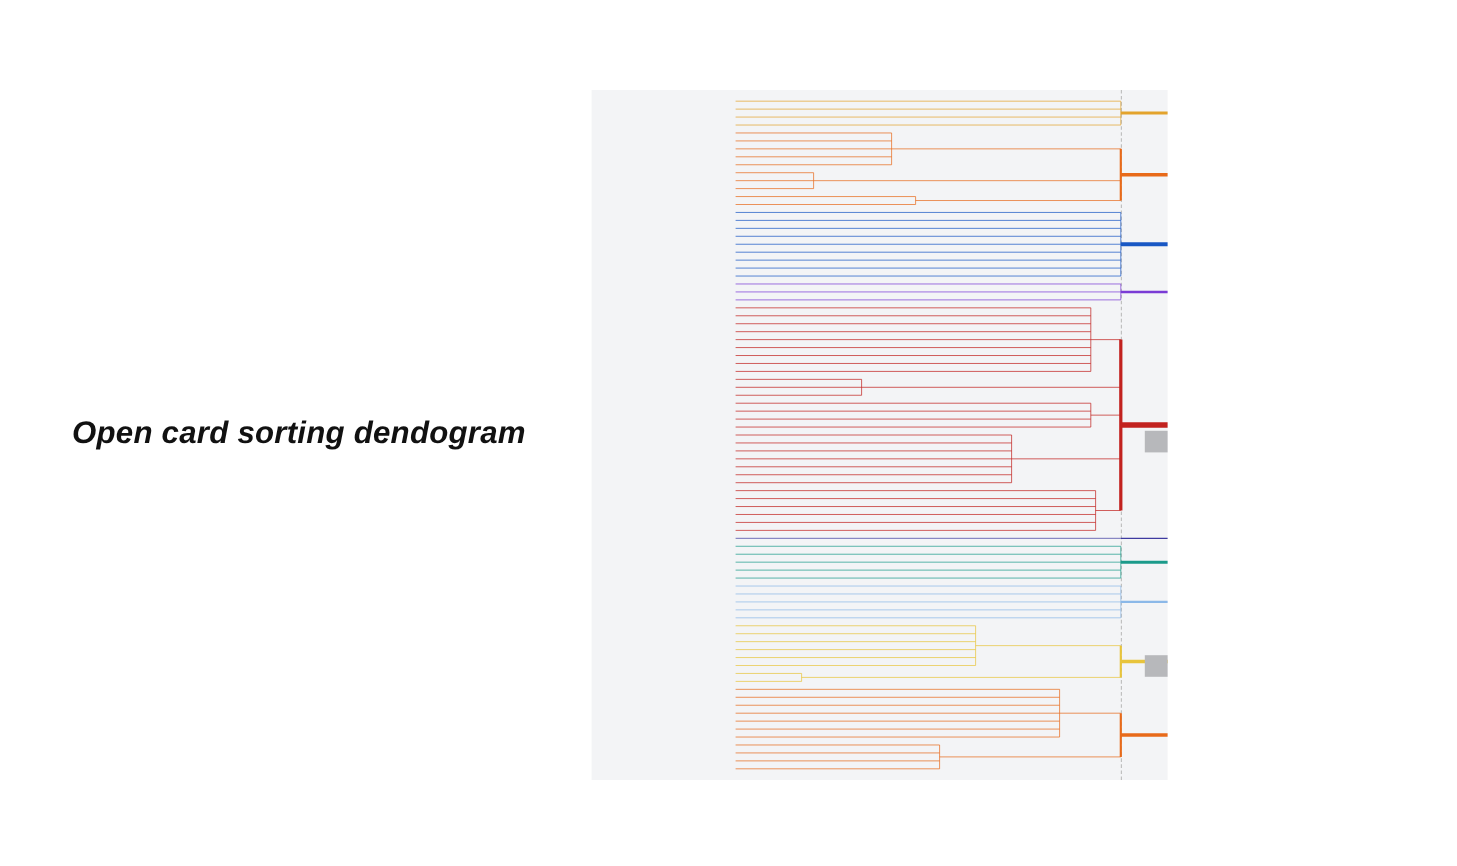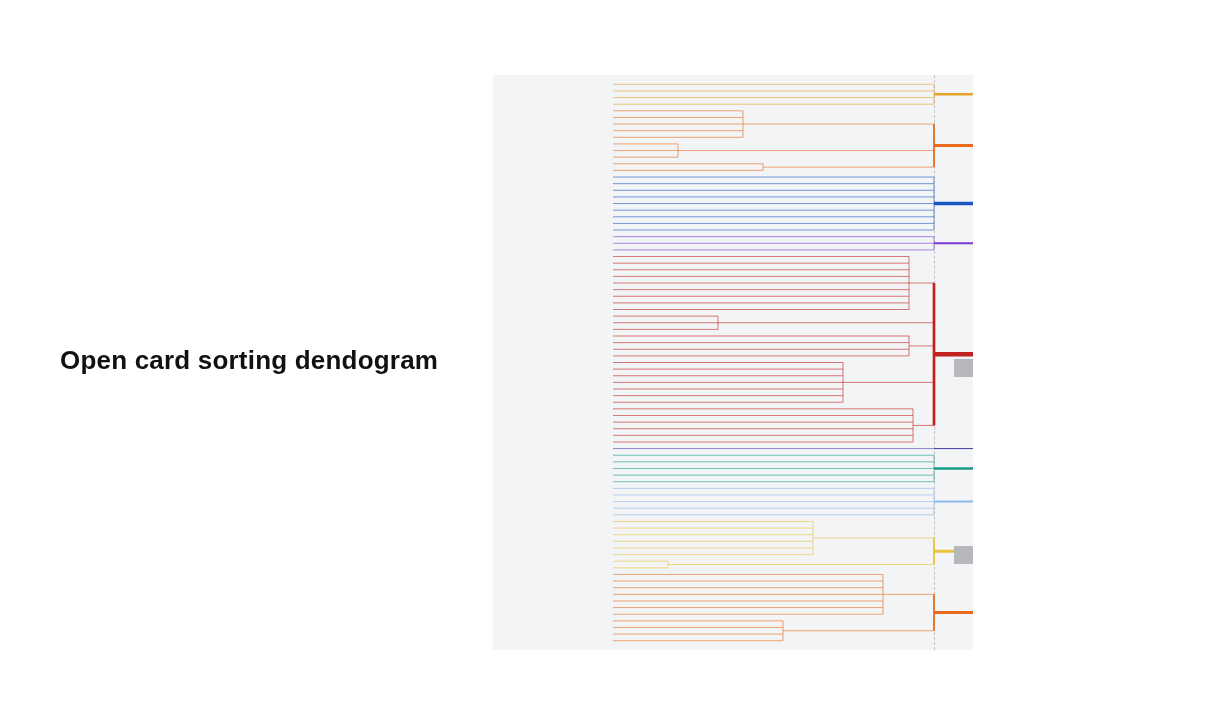--- a/index.html
+++ b/index.html
@@ -17,20 +17,21 @@
     background: #ffffff;
   }
   .title {
     position: absolute;
     left: 60px;
     top: 345px;
     font-size: 26px;
     font-weight: 700;
     color: #111111;
     letter-spacing: 0.2px;
+    font-style: italic;
   }
   .panel {
     position: absolute;
     left: 493px;
     top: 75px;
     width: 480px;
     height: 575px;
     background: #f3f4f6;
     overflow: hidden;
   }

